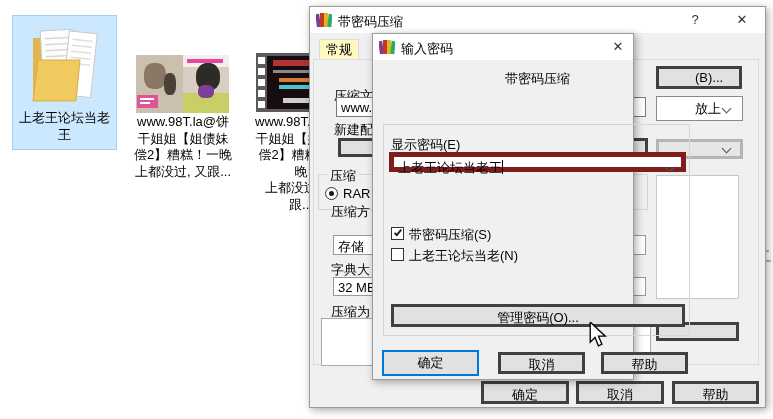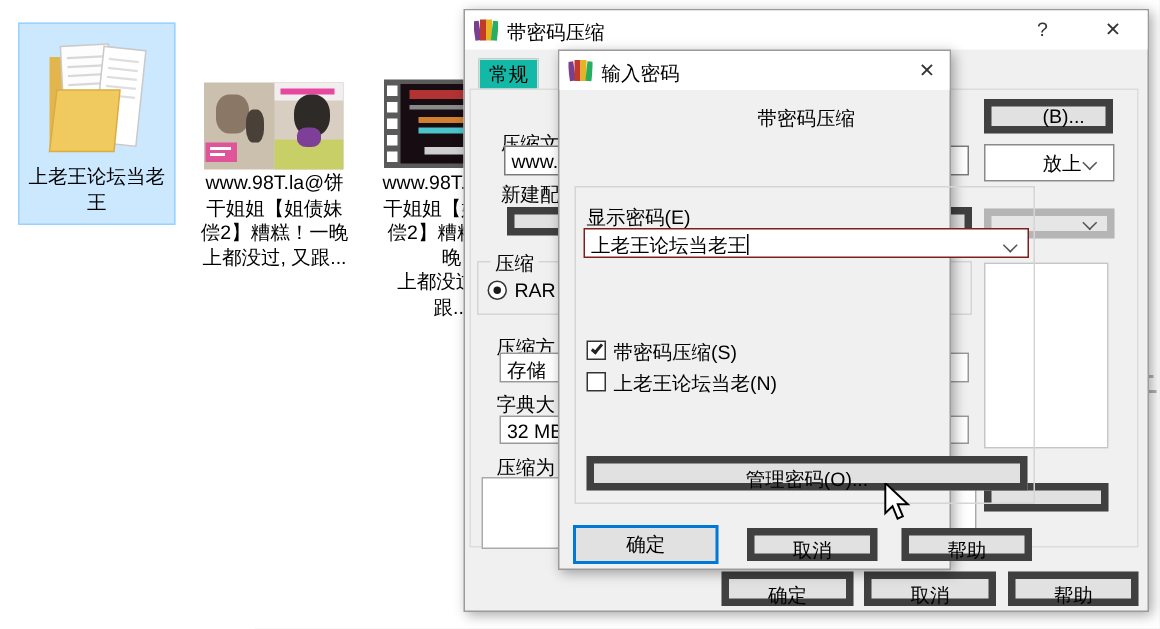--- a/index.html
+++ b/index.html
@@ -49,21 +49,21 @@
   .edge-marks i + i { top:10px; width:9px; }
 
   
   .dialog { background:#f0f0f0; border:1px solid #9b9b9b;
     box-shadow:2px 2px 8px rgba(0,0,0,0.35); }
   .titlebar { position:absolute; left:0; top:0; right:0; height:26px; background:#ffffff; }
   .titlebar .ticon { position:absolute; left:6px; top:5px; }
   .titlebar .ttext { position:absolute; left:28px; top:6px; font-size:13px; }
   .cap-btn { position:absolute; top:0; width:30px; height:26px; text-align:center;
     line-height:26px; color:#333; font-size:13px; }
-  .btn { position:absolute; background:#e1e1e1; border:5px solid #404040;
+  .btn { position:absolute; background:#e1e1e1; border:3px solid #404040;
     text-align:center; font-size:13px; color:#000; }
   .btn-def { border:2px solid #0078d7; }
   .edit { position:absolute; background:#fff; border:1px solid #7a7a7a; font-size:13px;
     padding:2px 4px; overflow:hidden; white-space:nowrap; }
   .lbl { position:absolute; white-space:nowrap; font-size:13px; }
   .chev { display:inline-block; width:7px; height:7px;
     border-right:1.4px solid #555; border-bottom:1.4px solid #555;
     transform:rotate(45deg); }
   .cb { position:absolute; width:13px; height:13px; background:#fff; border:1px solid #333; }
   .tick { position:absolute; left:2px; top:2px; width:8px; height:4px;
@@ -71,30 +71,30 @@
   .radio { position:absolute; width:13px; height:13px; border:1px solid #333;
     border-radius:50%; background:#fff; }
   .radio::after { content:""; position:absolute; left:3px; top:3px; width:5px; height:5px;
     border-radius:50%; background:#1a1a1a; }
   .group { position:absolute; border:1px solid #d5d5d5; }
   .group-cap { position:absolute; top:-8px; background:#f0f0f0; padding:0 3px;
     font-size:13px; white-space:nowrap; }
 
   
   #outer { left:309px; top:6px; width:457px; height:402px; }
-  .tab { position:absolute; left:9px; top:32px; width:40px; height:21px; background:#14b8a6;
+  .tab { position:absolute; left:9px; top:32px; width:40px; height:21px; background:#fef9c3;
     border:1px solid #d9d9d9; border-bottom:none; text-align:center; line-height:20px; }
   .tabpage { position:absolute; left:3px; top:52px; width:446px; height:306px;
     border:1px solid #dcdcdc; background:#f0f0f0; }
   .caret { display:inline-block; width:1px; height:14px; background:#000;
     vertical-align:-2px; }
 
   
   #inner { left:372px; top:33px; width:262px; height:347px; z-index:10; }
-  .combo-focus { position:absolute; background:#fff; border:1px solid #7f1d1d;
+  .combo-focus { position:absolute; background:#fff; border:5px solid #7f1d1d;
     font-size:13px; padding:2px 4px; white-space:nowrap; }
   .combo-chev { position:absolute; right:8px; top:7px; }
 
   #cursor { left:588px; top:322px; z-index:40; }
 </style>
 </head>
 <body>
 
 <div class="abs sel-rect"></div>
 
@@ -202,21 +202,21 @@
 
   <span class="lbl" style="left:24px; top:114px;">新建配</span>
   <div class="btn" style="left:28px; top:131px; width:310px; height:19px;"></div>
 
   <div class="group" style="left:8px; top:167px; width:330px; height:36px;">
     <span class="group-cap" style="left:8px;">压缩</span>
     <span class="radio" style="left:6px; top:12px;"></span>
     <span class="lbl" style="left:24px; top:11px;">RAR</span>
   </div>
 
-  <span class="lbl" style="left:21px; top:216px;">压缩方</span>
+  <span class="lbl" style="left:21px; top:196px;">压缩方</span>
   <div class="edit" style="left:23px; top:228px; width:313px; height:20px; border-color:#999;">存储</div>
 
   <span class="lbl" style="left:21px; top:254px;">字典大</span>
   <div class="edit" style="left:23px; top:270px; width:313px; height:19px; border-color:#999;">32 MB</div>
 
   <span class="lbl" style="left:21px; top:296px;">压缩为</span>
   <div class="edit" style="left:11px; top:311px; width:330px; height:48px; border-color:#aaa;"></div>
 
   <div class="btn" style="left:346px; top:59px; width:86px; height:23px;"></div>
   <span class="lbl" style="left:385px; top:63px;">(B)...</span>

